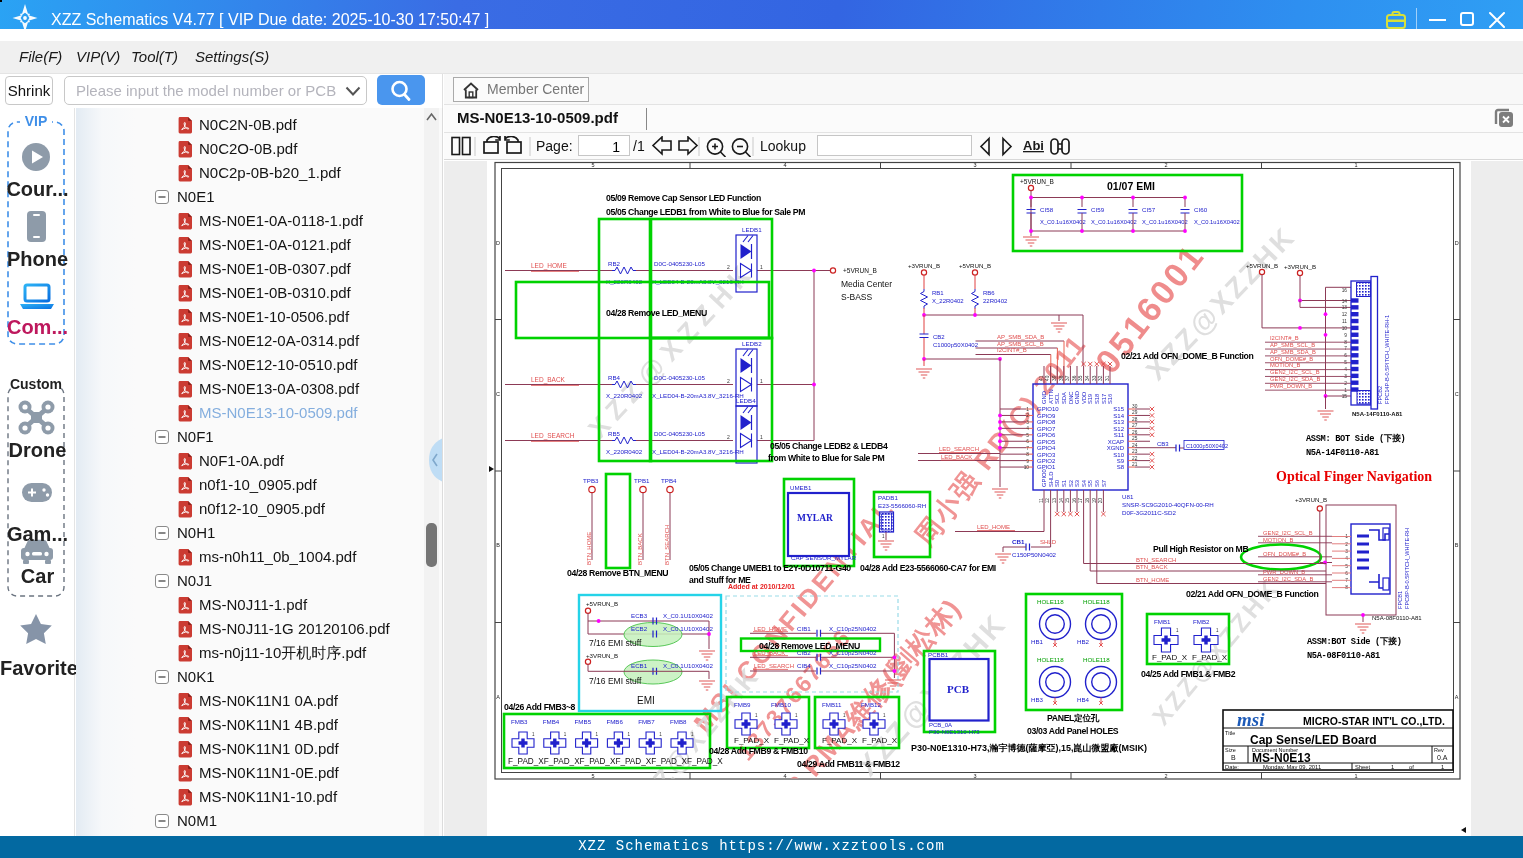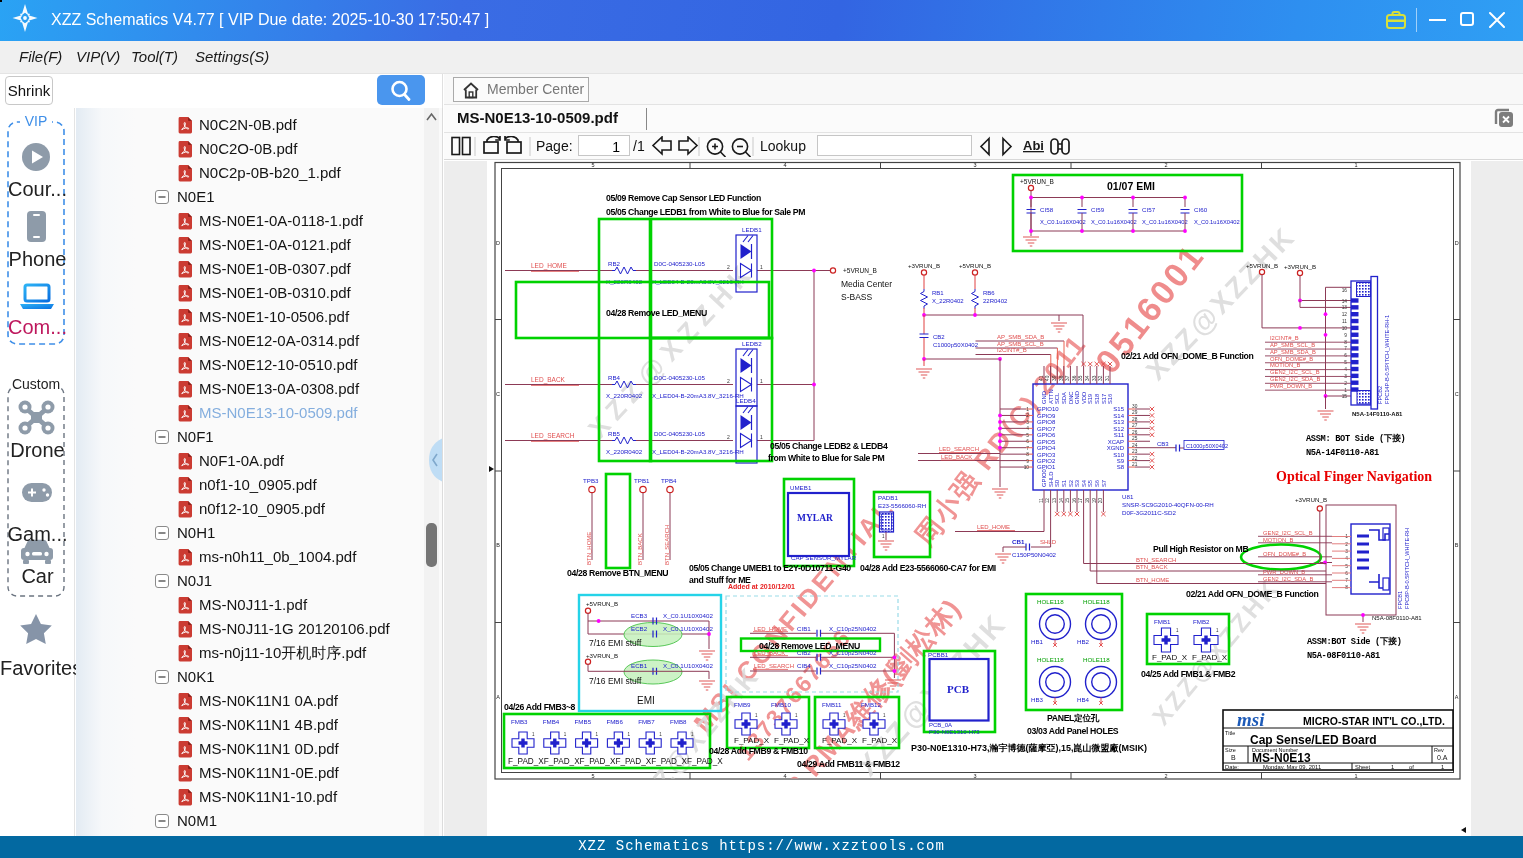--- a/index.html
+++ b/index.html
@@ -1,33 +1,33 @@
 <!DOCTYPE html>
 <html><head><meta charset="utf-8">
 <style>
   * { margin:0; padding:0; box-sizing:border-box; }
   html,body { width:1523px; height:858px; overflow:hidden; }
   body { font-family:"Liberation Sans", sans-serif; position:relative; background:#fff; }
   .abs { position:absolute; }
   
-  #titlebar { left:0; top:0; width:1523px; height:41px;
+  #titlebar { left:0; top:0; width:1523px; height:29px;
     background:linear-gradient(100deg,#2aa3f4 0%,#3a6ce4 30%,#3365e2 55%,#2e8ff0 85%,#2f9ff4 100%); }
   #titlebar .ttl { position:absolute; left:51px; top:11px; color:#fff; font-size:16px; }
   
   #menubar { left:0; top:41px; width:1523px; height:33px; background:#f0f0f0; border-bottom:1px solid #e4e4e4;font-style:italic; }
   #menubar span { position:absolute; top:7px; font-size:15px; color:#1a1a1a; }
   
   #searchrow { left:0; top:74px; width:443px; height:34px; background:#fff; border-right:1px solid #e0e0e0;}
   .shrinkbtn { position:absolute; left:5px; top:2px; width:48px; height:29px; border:1px solid #c8c8c8; border-radius:4px;
      font-size:15px; color:#111; text-align:center; line-height:27px; background:#fff;}
   .searchbox { position:absolute; left:64px; top:2px; width:303px; height:29px; border:1px solid #c8c8c8; border-radius:5px; background:#fff;}
   .searchbox .ph { position:absolute; left:11px; top:5px; font-size:15px; color:#b4b4bc; }
   .searchbtn { position:absolute; left:377px; top:1px; width:48px; height:30px; background:#4a96ee; border-radius:5px; }
   
-  #sidebar { left:0; top:108px; width:75px; height:728px; background:#fff; border-right:1px solid #e4e4e4; }
+  #sidebar { left:0; top:108px; width:75px; height:728px; background:#fff; border-right:1px solid #e4e4e4;font-weight:bold; }
   #sidebar .lbl { position:absolute; width:75px; text-align:center; font-size:20px; color:#222; }
   
   #tree { left:76px; top:108px; width:367px; height:728px; background:#fafafa; border-right:1px solid #dcdcdc; overflow:hidden;
      background:linear-gradient(90deg,#e3ebf3 0px,#f6f8fa 26px,#fafafa 60px); }
   .trow { position:absolute; height:24px; font-size:15px; color:#141414; white-space:nowrap; }
   .trow .nm { position:absolute; left:22px; top:3px; }
   .trow.sel .nm { color:#84aede; }
   
   #memberrow { left:444px; top:74px; width:1079px; height:31px; background:#f8f8f8; border-bottom:1px solid #e3e3e3; }
   .memberbtn { position:absolute; left:9px; top:3px; width:136px; height:25px; border:1px solid #aaa; border-radius:0; background:#fbfbfb; }
@@ -72,20 +72,26 @@
     </svg>
 </div>
 <div id="menubar" class="abs">
  <span style="left:19px">File(F)</span>
     <span style="left:76px">VIP(V)</span>
  <span style="left:131px">Tool(T)</span>
     <span style="left:195px">Settings(S)</span>
 </div>
 <div id="searchrow" class="abs">
  <div class="shrinkbtn">Shrink</div>
+ <div class="searchbox">
+      <span class="ph">Please input the model number or PCB</span>
+   <svg class="abs" style="left:280px;top:9px" width="16" height="11" viewBox="0 0 16 11">
+     <path d="M1.5 1.5 L8 8.5 L14.5 1.5" fill="none" stroke="#555" stroke-width="2"></path>
+      </svg>
+ </div>
  <div class="searchbtn">
    <svg class="abs" style="left:12px;top:4px" width="24" height="23" viewBox="0 0 24 23">
      <circle cx="10.5" cy="10" r="7" fill="none" stroke="#fff" stroke-width="2.6"></circle>
      <path d="M15.5 15.5 L20 20.5" stroke="#fff" stroke-width="2.8" stroke-linecap="round"></path>
       </svg>
  </div>
 </div>
 <div id="sidebar" class="abs">
  <svg class="abs" style="left:0;top:0" width="75" height="728" viewBox="0 0 75 728">
   <rect x="8" y="14" width="56" height="222" rx="9" fill="none" stroke="#3f8fe8" stroke-width="1.6" stroke-dasharray="6 4"></rect>

